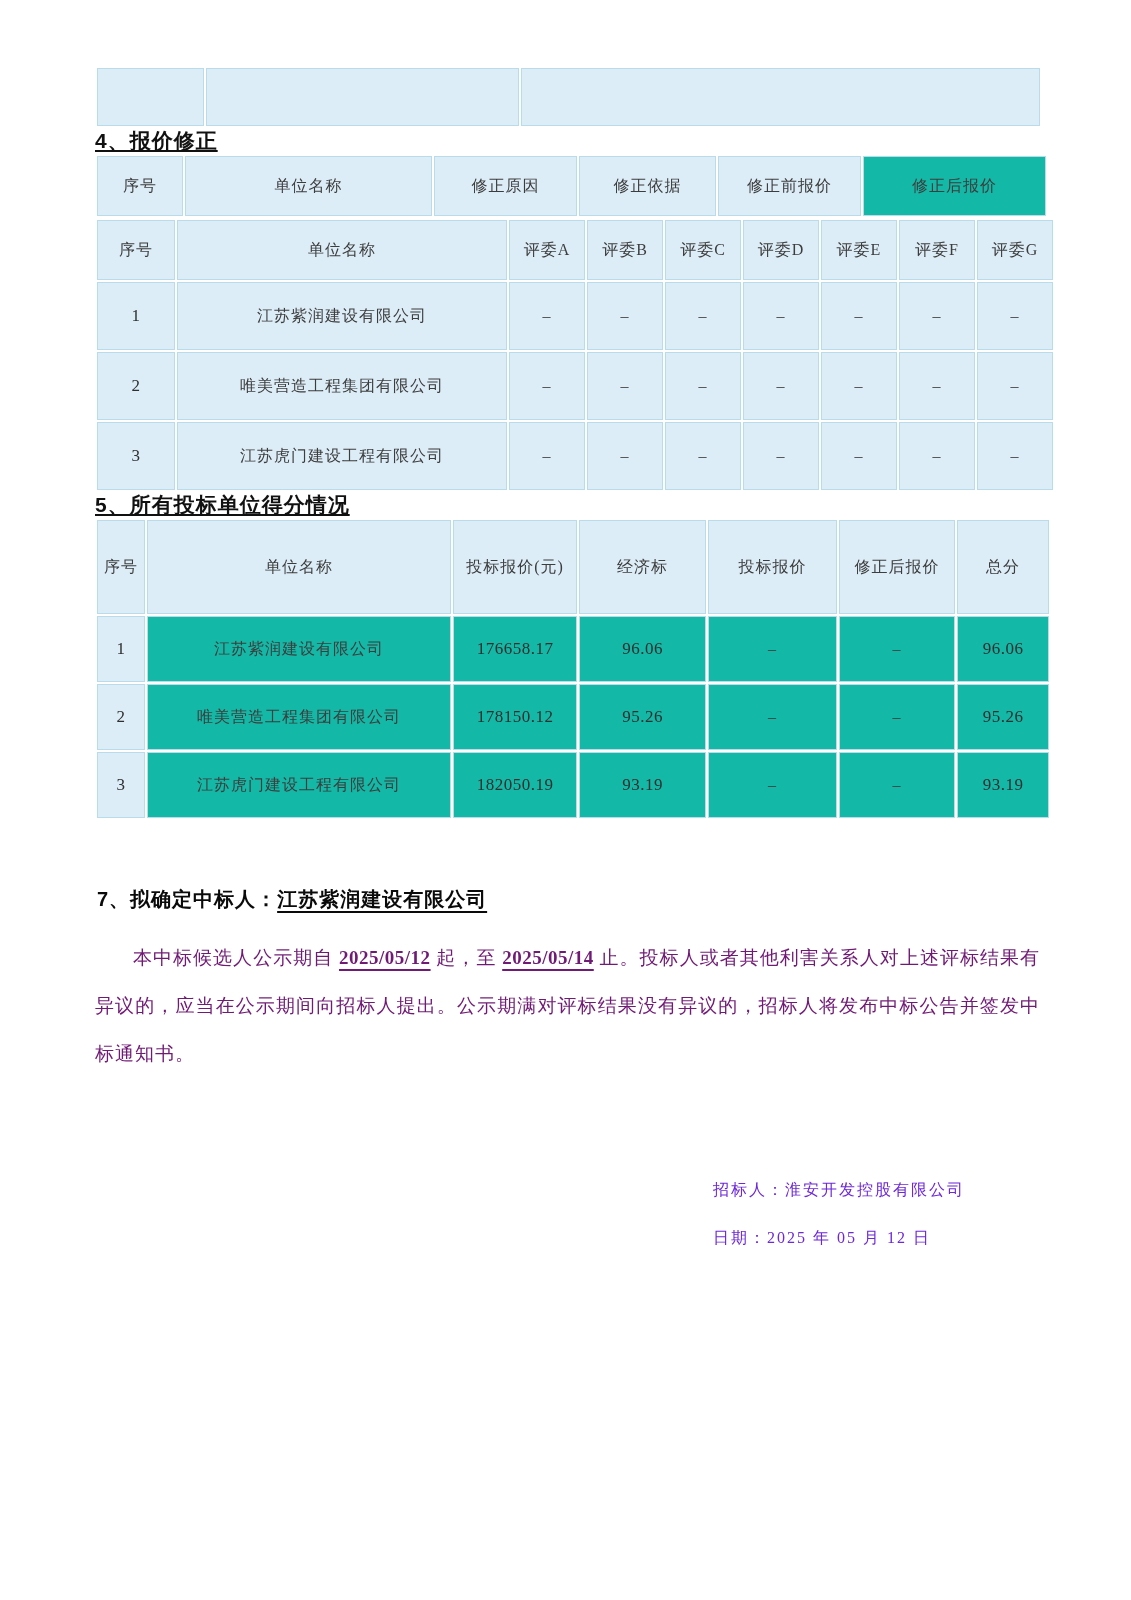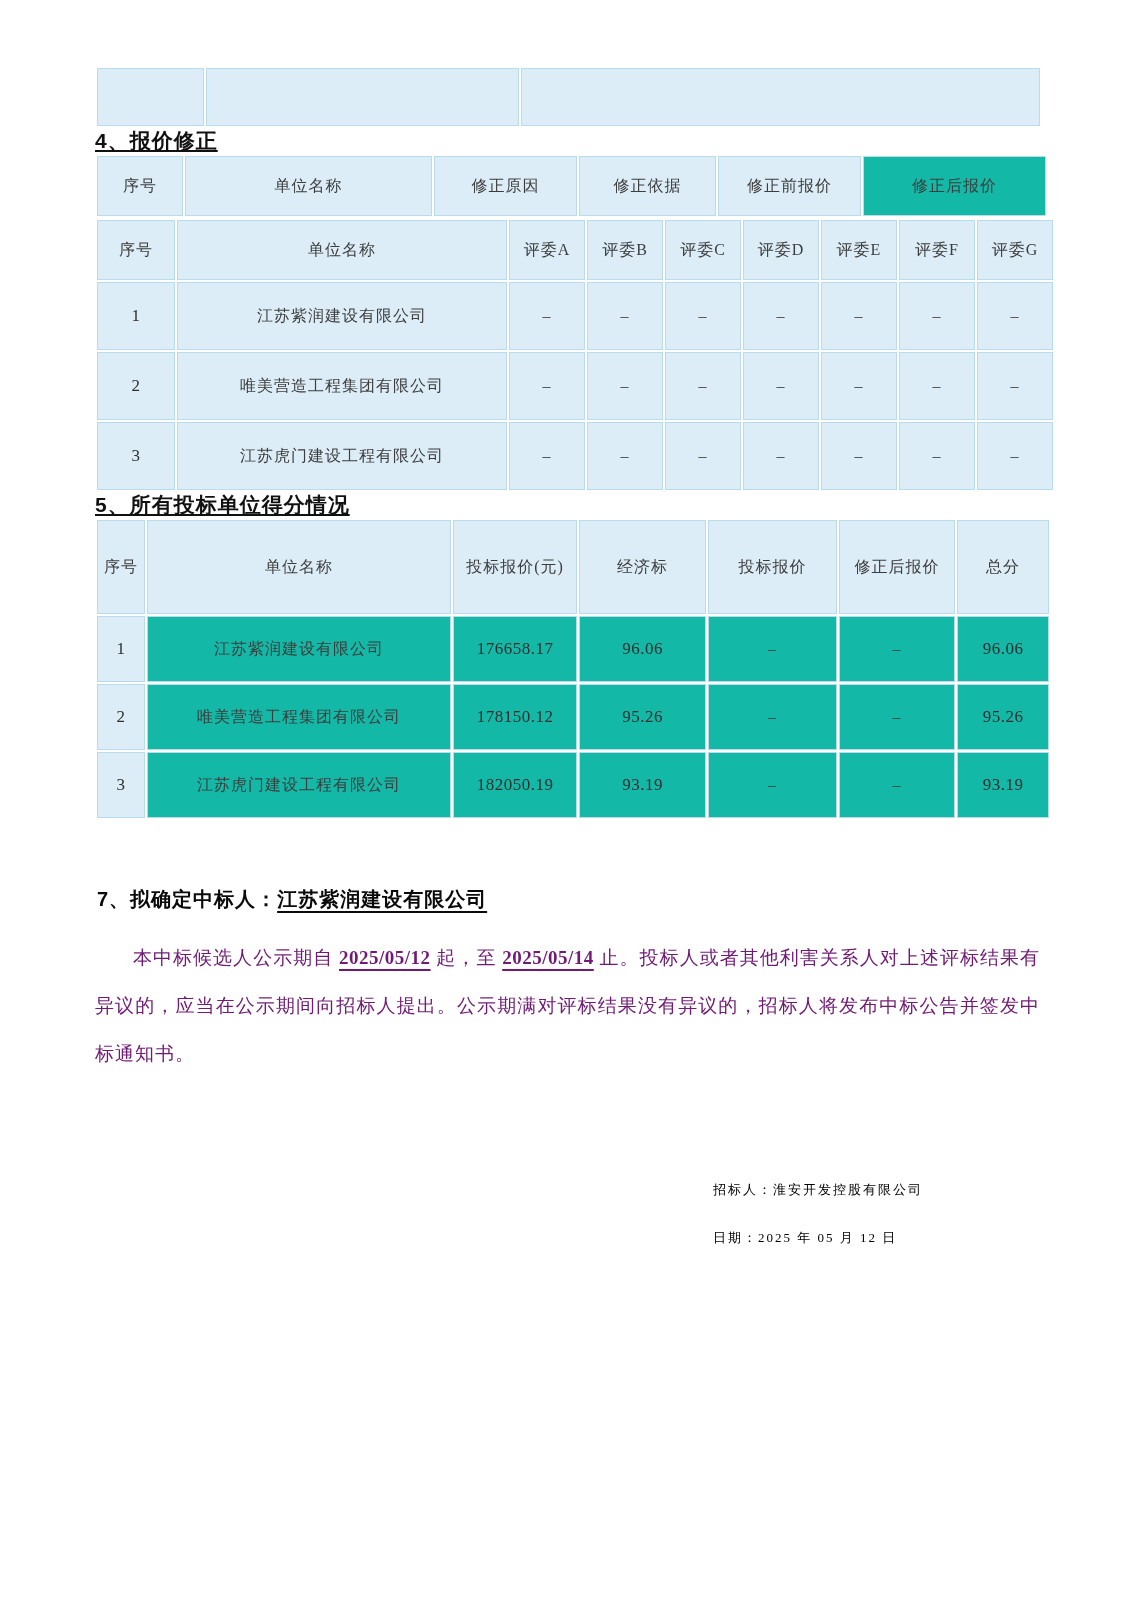--- a/index.html
+++ b/index.html
@@ -51,21 +51,21 @@
   }
   p.notice {
     margin:22px 0 0 0; font-size:19px; line-height:48px; color:#701a75;
     text-align:justify; text-indent:2em; letter-spacing:1px;
   }
   .date-em {
     font-weight:bold; text-decoration:underline; text-decoration-thickness:2px;
     text-underline-offset:5px; letter-spacing:0.5px;
   }
   .footer {
-    margin:88px 0 0 618px; font-size:13px; line-height:48px; color:#000000;
+    margin:88px 0 0 618px; font-size:16px; line-height:48px; color:#6d28d9;
     letter-spacing:2px;
   }
 </style>
 </head>
 <body>
 
 <div class="content">
 
   <table class="tbl toptbl" style="margin-top:66px;">
     <colgroup>

